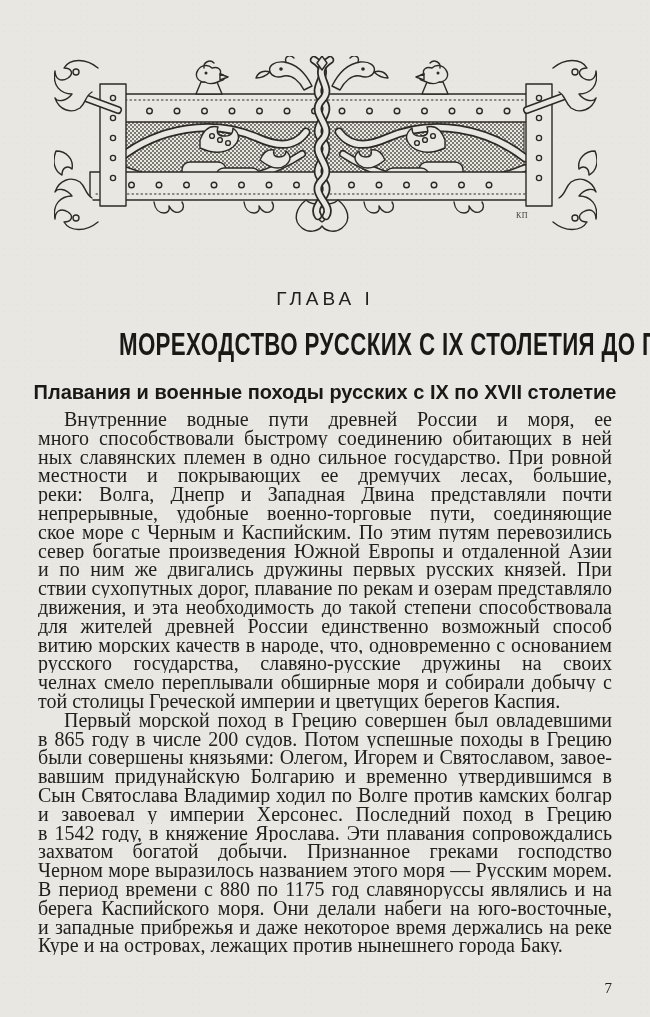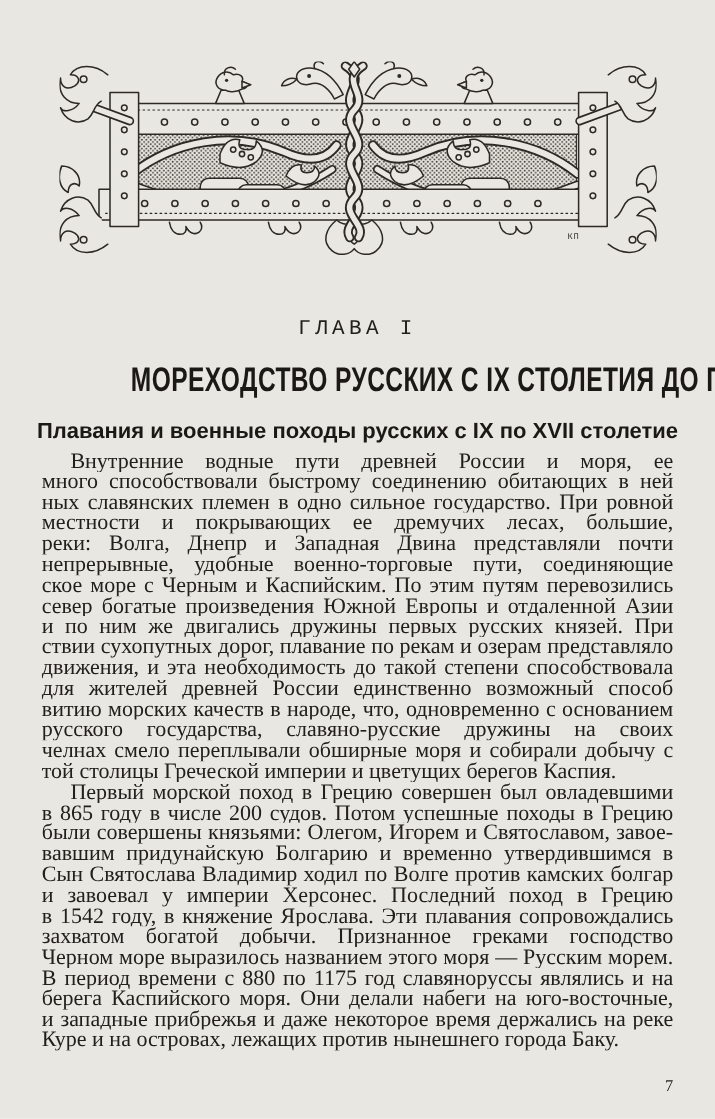--- a/index.html
+++ b/index.html
@@ -8,25 +8,25 @@
     width:650px;height:1017px;
     background-color:#e9e7e2;
     background-image:radial-gradient(#e3e1db 0.5px, transparent 0.6px);
     background-size:7px 7px;
     font-family:"Liberation Serif", serif;
     color:#22201d;
     overflow:hidden;
   }
   .ornament{position:absolute;left:54px;top:56px;width:543px;height:178px;}
   .sig{position:absolute;left:462px;top:155px;font-size:8px;color:#3c3a35;
-       font-family:Liberation Mono, monospace;letter-spacing:0.5px;}
+       font-family:Liberation Serif, serif;letter-spacing:0.5px;}
   .chapter{
     position:absolute;left:0;top:288px;width:650px;
     text-align:center;
-    font-family:Liberation Mono, monospace;
+    font-family:Liberation Sans, sans-serif;
     font-size:19px;letter-spacing:4px;color:#22201d;
   }
   .title-wrap{
     position:absolute;left:0;top:327px;width:650px;
     text-align:center;white-space:nowrap;
   }
   .title{
     display:inline-block;
     font-family:"Liberation Sans", sans-serif;
     font-weight:bold;font-size:31px;letter-spacing:0.5px;

